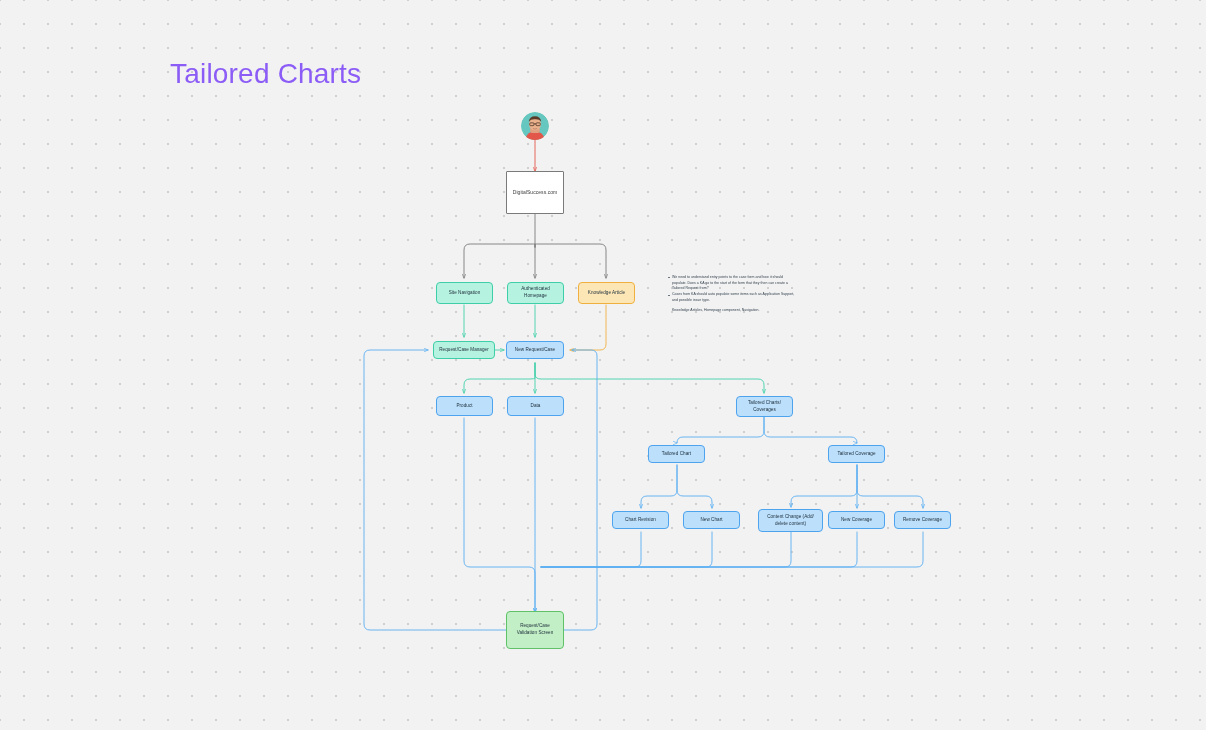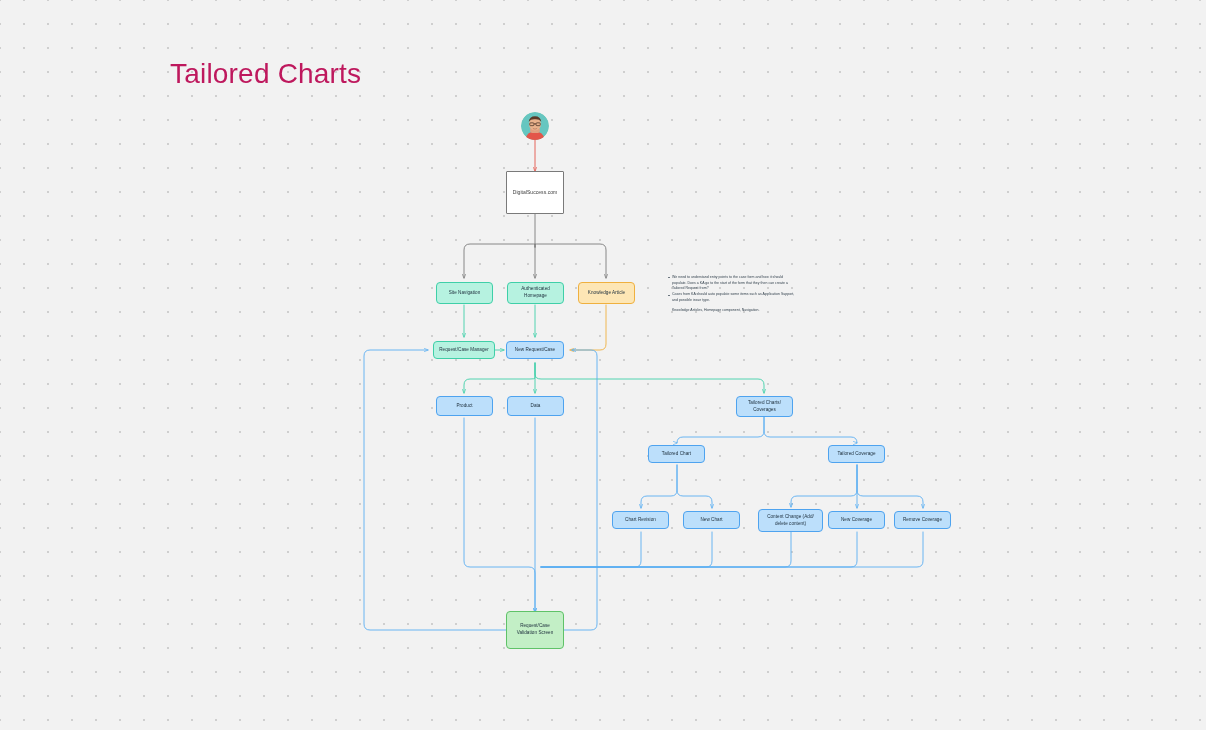--- a/index.html
+++ b/index.html
@@ -26,21 +26,21 @@
     height: 730px;
   }
 
   
   #board-title {
     position: absolute;
     left: 170px;
     top: 58px;
     font-size: 28px;
     font-weight: 400;
-    color: #be185d;
+    color: #8b5cf6;
     letter-spacing: 0.2px;
     white-space: nowrap;
   }
 
   
   #connectors {
     position: absolute;
     left: 0; top: 0;
     width: 1206px;
     height: 730px;

